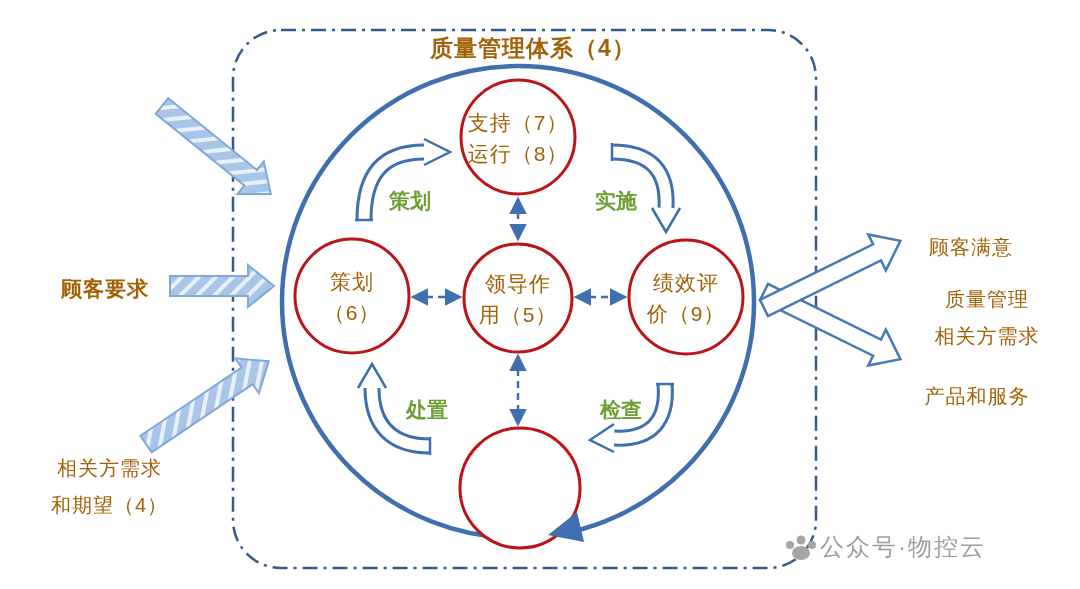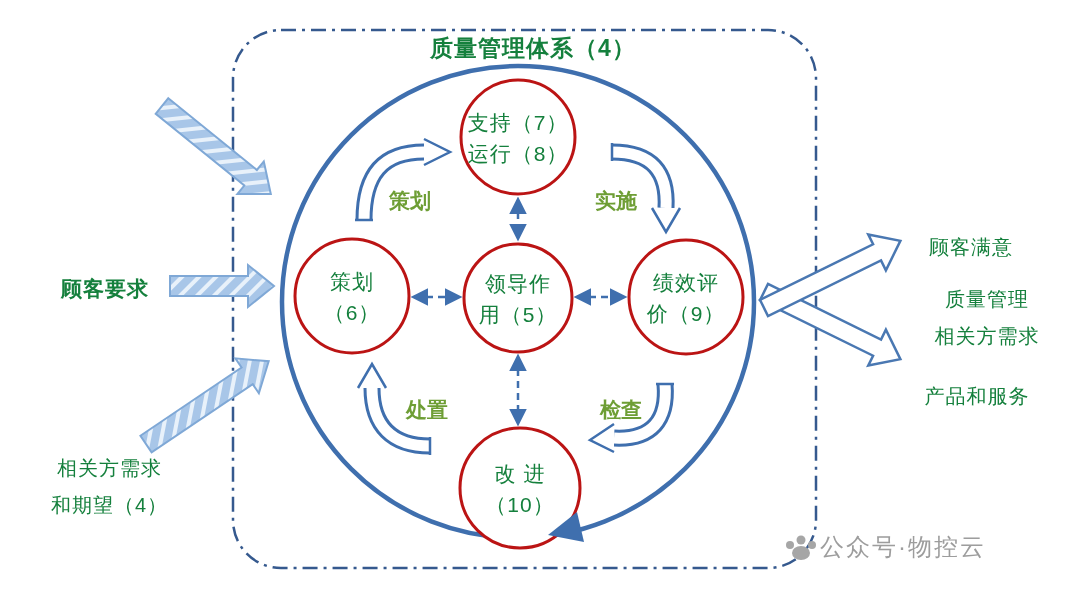--- a/index.html
+++ b/index.html
@@ -1,20 +1,20 @@
 <!DOCTYPE html>
 <html><head>
 <meta charset="utf-8">
 <style>
   * { margin:0; padding:0; box-sizing:border-box; }
   html,body { width:1080px; height:589px; background:#ffffff;
     font-family:"Liberation Sans","DejaVu Sans",sans-serif; }
   .stage { position:relative; width:1080px; height:589px; background:#fff; overflow:hidden; }
   .stage > svg { position:absolute; left:0; top:0; }
-  .txt { position:absolute; text-align:center; color:#15803d; }
+  .txt { position:absolute; text-align:center; color:#a16207; }
   .title { font-weight:bold; font-size:23px; letter-spacing:1px; }
   .node { font-size:21px; line-height:31px; letter-spacing:1px; }
   .pdca { color:#6e9e35; font-weight:bold; font-size:21px; width:80px; }
   .side { font-size:20px; line-height:37px; letter-spacing:1px; }
   .bold { font-weight:bold; font-size:21px; }
   .watermark { position:absolute; left:784px; top:531px; display:flex; align-items:center;
     gap:2px; color:#9d9d9d; font-size:24px; letter-spacing:2px; }
 </style>
 </head>
 <body>
@@ -106,24 +106,20 @@
     <div>（6）</div>
   </div>
   <div class="txt node" style="left:443px;top:268px;width:150px;">
     <div>领导作</div>
     <div>用（5）</div>
   </div>
   <div class="txt node" style="left:611px;top:267px;width:150px;">
     <div>绩效评</div>
     <div>价（9）</div>
   </div>
-  <div class="txt node" style="left:445px;top:458px;width:150px;">
-    <div>改 进</div>
-    <div>（10）</div>
-  </div>
 
   <div class="txt pdca" style="left:370px;top:187px;">策划</div>
   <div class="txt pdca" style="left:576px;top:187px;">实施</div>
   <div class="txt pdca" style="left:387px;top:396px;">处置</div>
   <div class="txt pdca" style="left:581px;top:396px;">检查</div>
 
   <div class="txt side bold" style="left:30px;top:270px;width:150px;">顾客要求</div>
   <div class="txt side" style="left:22px;top:450px;width:175px;">
     <div>相关方需求</div>
     <div>和期望（4）</div>

